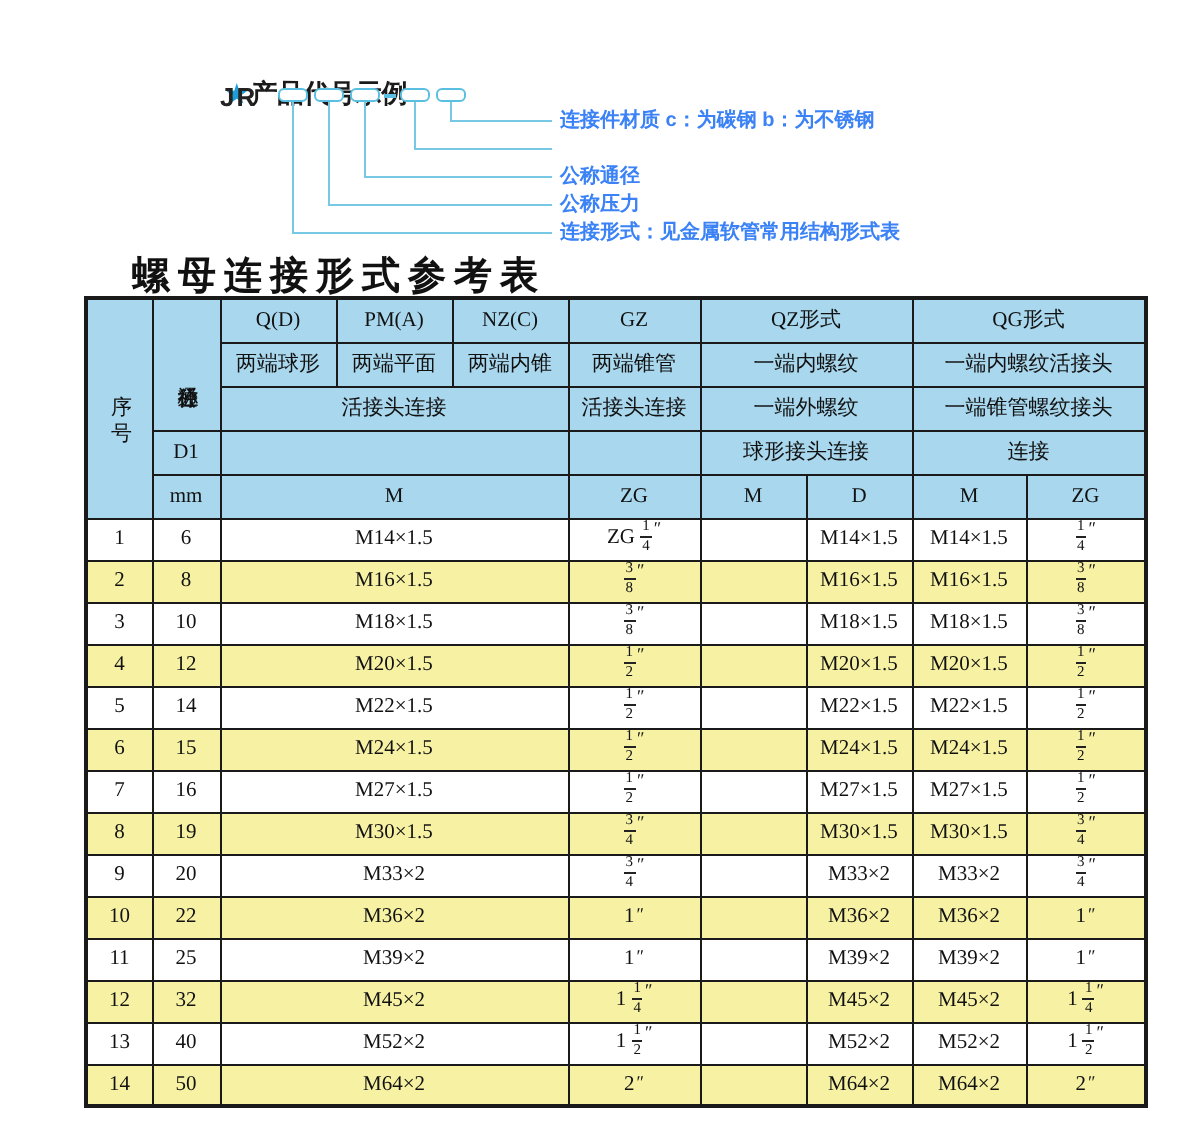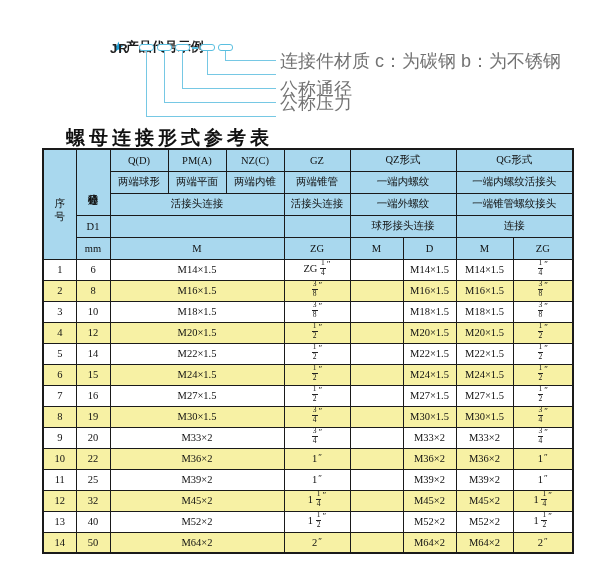--- a/index.html
+++ b/index.html
@@ -6,21 +6,21 @@
   body { background:#fff; font-family:"Liberation Sans", sans-serif; }
   .page { position:relative; width:600px; height:567px; background:#ffffff; overflow:hidden; }
 
   
   .diagram-title { position:absolute; left:113px; top:38px; font-size:13px; font-weight:bold; color:#1a1a1a; }
   .diagram-title .star { color:#1e9ed6; margin-right:2px; font-size:12px; }
   .jr-prefix { position:absolute; left:110px; top:41px; font-size:13px; font-weight:bold; color:#222; letter-spacing:1px; }
   .code-box { position:absolute; top:44px; width:15px; height:7px; border:1.5px solid #5abfe0; border-radius:3px; background:#fff; }
   .code-dash { position:absolute; top:47px; width:6px; height:2px; background:#5abfe0; }
   .conn { position:absolute; border-left:1.5px solid #76c8e4; border-bottom:1.5px solid #76c8e4; }
-  .code-label { position:absolute; left:280px; font-size:18px; font-weight:normal; color:#737373; line-height:14px; white-space:nowrap; }
+  .code-label { position:absolute; left:280px; font-size:10px; font-weight:bold; color:#3b82f6; line-height:14px; white-space:nowrap; }
 
   
   .tbl-title { position:absolute; left:40px; top:125px; font-size:19px; font-weight:bold; letter-spacing:4px; color:#111;
                font-family:"Liberation Serif","DejaVu Serif",serif;margin-left:26px; }
 
   
   table.ref { position:absolute; left:42px; top:148px; width:530px; border-collapse:collapse; table-layout:fixed;
               border:2px solid #1a1a1a; font-family:"Liberation Serif","DejaVu Serif",serif; }
   table.ref th, table.ref td { border:1px solid #1a1a1a; text-align:center; vertical-align:middle;
               font-size:10.5px; font-weight:normal; color:#111; padding:0; overflow:hidden; }
@@ -50,20 +50,21 @@
 
   <div class="conn" style="left:225px; top:51px; width:51px;  height:10px;"></div>
   <div class="conn" style="left:207px; top:51px; width:69px;  height:24px;"></div>
   <div class="conn" style="left:182px; top:51px; width:94px;  height:38px;"></div>
   <div class="conn" style="left:164px; top:51px; width:112px; height:52px;"></div>
   <div class="conn" style="left:146px; top:51px; width:130px; height:66px;"></div>
 
   <div class="code-label" style="top:54px;">连接件材质  c：为碳钢  b：为不锈钢</div>
   <div class="code-label" style="top:82px;">公称通径</div>
   <div class="code-label" style="top:96px;text-align:center;">公称压力</div>
+  <div class="code-label" style="top:110px;">连接形式：见金属软管常用结构形式表</div>
 
   <div class="tbl-title">螺母连接形式参考表</div>
 
   <table class="ref">
     <colgroup>
       <col style="width:33px">
         <col style="width:34px">
         <col style="width:58px">
         <col style="width:58px">
         <col style="width:58px">

